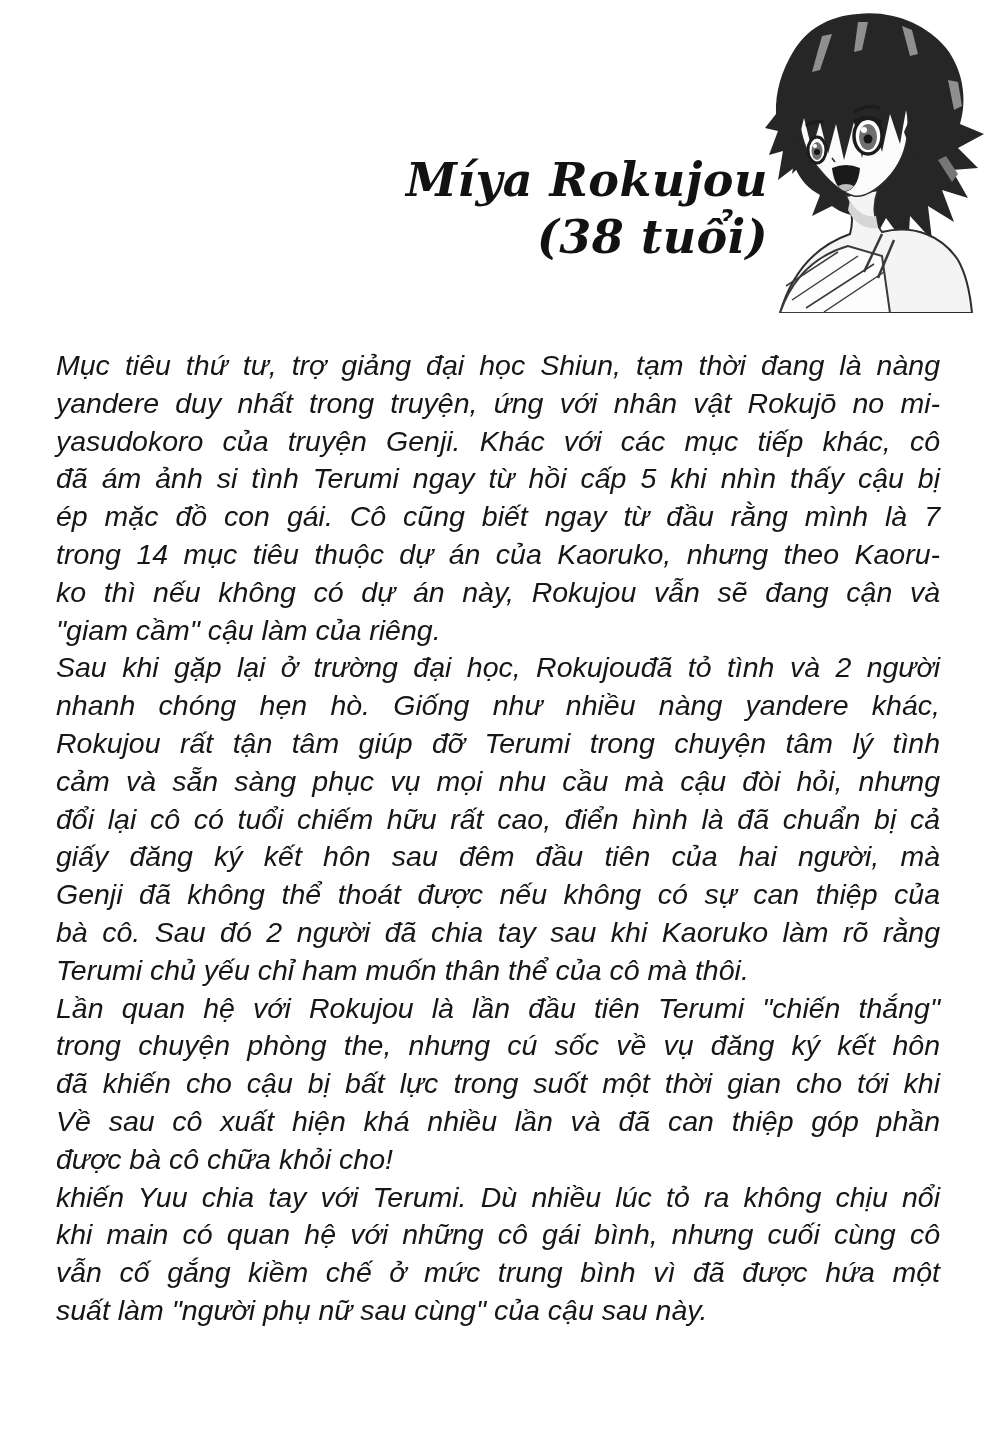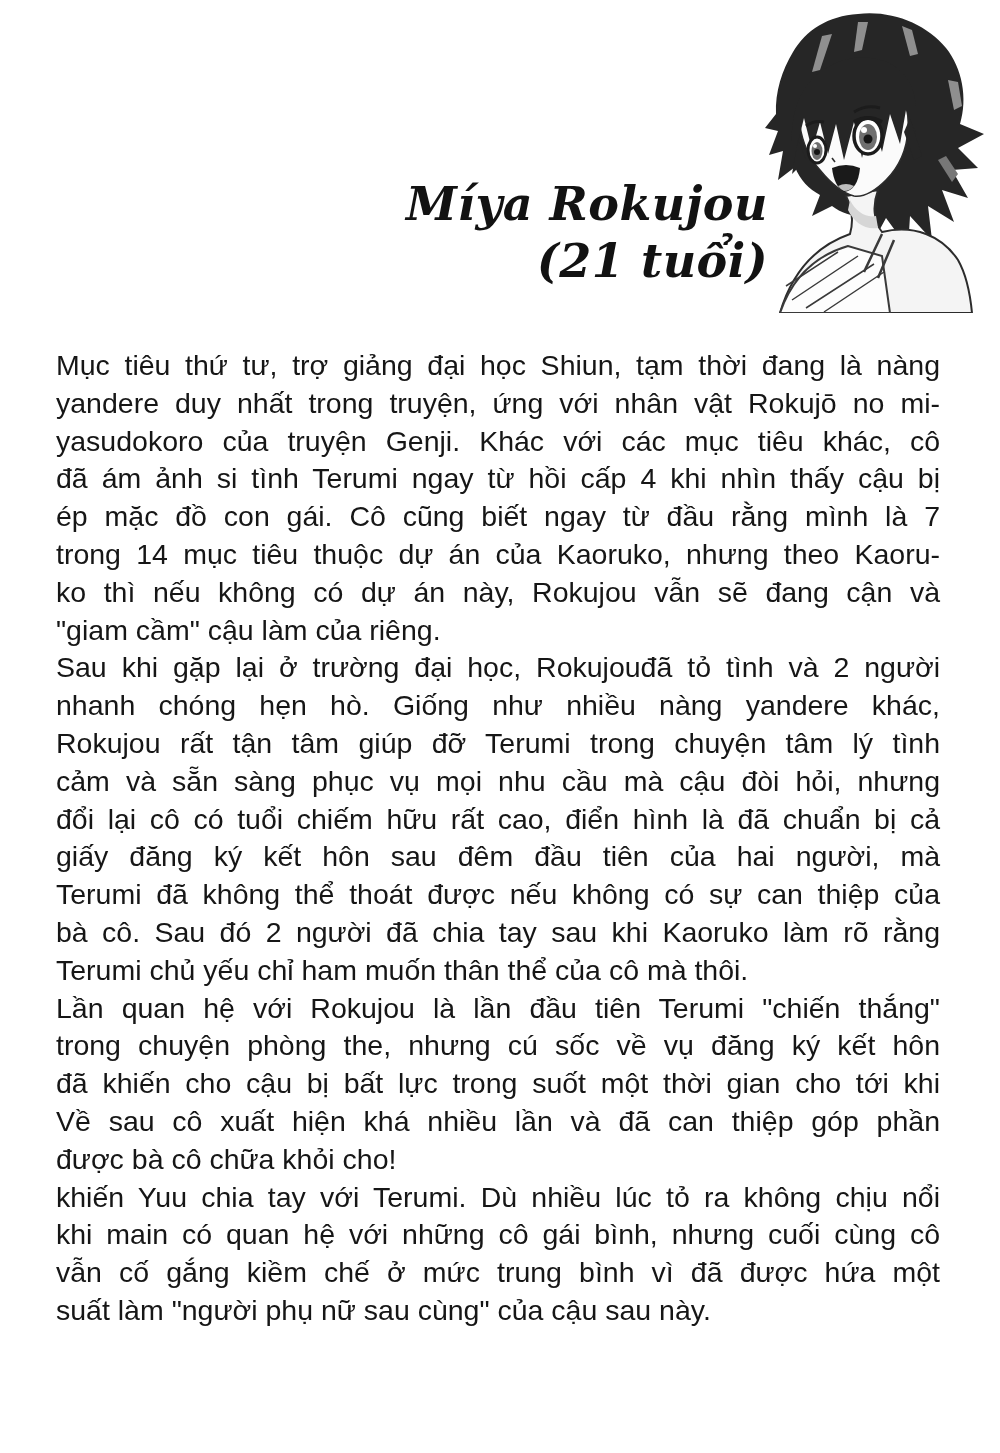--- a/index.html
+++ b/index.html
@@ -8,21 +8,21 @@
     width: 1000px;
     height: 1453px;
     background: #ffffff;
     overflow: hidden;
     font-family: "Liberation Sans", sans-serif;
   }
 
   
   .title-block {
     position: absolute;
-    top: 176px;
+    top: 152px;
     right: 232px;
     text-align: right;
     font-family: "DejaVu Serif", serif;
     font-style: italic;
     font-weight: 600;
     color: #121212;
     line-height: 57px;
     font-size: 46px;
     letter-spacing: 0.5px;
     white-space: nowrap;
@@ -38,20 +38,21 @@
     margin: 0;
   }
   .portrait svg { width: 100%; height: 100%; display: block; }
 
   
   .body-text {
     position: absolute;
     top: 347px;
     left: 56px;
     width: 884px;
+    font-style: italic;
     font-size: 28.5px;
     line-height: 37.8px;
     color: #161616;
   }
   .jline {
     text-align: justify;
     text-align-last: justify;
   }
   .jline.lastline {
     text-align-last: left;
@@ -123,39 +124,39 @@
       <path fill="#1a1a1a" d="M 70 158 Q 84 152 98 158 Q 96 180 82 182 Q 72 176 70 158 Z"></path>
       <path fill="#bdbdbd" d="M 76 176 Q 84 172 92 176 Q 88 181 82 181 Q 78 179 76 176 Z"></path>
 
       <path fill="#262626" d="M 36 130 L 30 164 L 44 150 Z"></path>
       <path fill="#262626" d="M 148 108 L 160 146 L 152 150 L 142 122 Z"></path>
     </svg>
   </figure>
 
   <header class="title-block">
     <div>Míya Rokujou</div>
-    <div>(21 tuổi)</div>
+    <div>(38 tuổi)</div>
   </header>
 
   <main class="body-text">
       <div class="jline">Mục tiêu thứ tư, trợ giảng đại học Shiun, tạm thời đang là nàng</div>
       <div class="jline">yandere duy nhất trong truyện, ứng với nhân vật Rokujō no mi-</div>
-      <div class="jline">yasudokoro của truyện Genji. Khác với các mục tiêu khác, cô</div>
-      <div class="jline">đã ám ảnh si tình Terumi ngay từ hồi cấp 4 khi nhìn thấy cậu bị</div>
+      <div class="jline">yasudokoro của truyện Genji. Khác với các mục tiếp khác, cô</div>
+      <div class="jline">đã ám ảnh si tình Terumi ngay từ hồi cấp 5 khi nhìn thấy cậu bị</div>
       <div class="jline">ép mặc đồ con gái. Cô cũng biết ngay từ đầu rằng mình là 7</div>
       <div class="jline">trong 14 mục tiêu thuộc dự án của Kaoruko, nhưng theo Kaoru-</div>
       <div class="jline">ko thì nếu không có dự án này, Rokujou vẫn sẽ đang cận và</div>
       <div class="jline lastline">"giam cầm" cậu làm của riêng.</div>
       <div class="jline">Sau khi gặp lại ở trường đại học, Rokujouđã tỏ tình và 2 người</div>
       <div class="jline">nhanh chóng hẹn hò. Giống như nhiều nàng yandere khác,</div>
       <div class="jline">Rokujou rất tận tâm giúp đỡ Terumi trong chuyện tâm lý tình</div>
       <div class="jline">cảm và sẵn sàng phục vụ mọi nhu cầu mà cậu đòi hỏi, nhưng</div>
       <div class="jline">đổi lại cô có tuổi chiếm hữu rất cao, điển hình là đã chuẩn bị cả</div>
       <div class="jline">giấy đăng ký kết hôn sau đêm đầu tiên của hai người, mà</div>
-      <div class="jline">Terumi đã không thể thoát được nếu không có sự can thiệp của</div>
+      <div class="jline">Genji đã không thể thoát được nếu không có sự can thiệp của</div>
       <div class="jline">bà cô. Sau đó 2 người đã chia tay sau khi Kaoruko làm rõ rằng</div>
       <div class="jline lastline">Terumi chủ yếu chỉ ham muốn thân thể của cô mà thôi.</div>
       <div class="jline">Lần quan hệ với Rokujou là lần đầu tiên Terumi "chiến thắng"</div>
       <div class="jline">trong chuyện phòng the, nhưng cú sốc về vụ đăng ký kết hôn</div>
       <div class="jline">đã khiến cho cậu bị bất lực trong suốt một thời gian cho tới khi</div>
       <div class="jline">Về sau cô xuất hiện khá nhiều lần và đã can thiệp góp phần</div>
       <div class="jline lastline">được bà cô chữa khỏi cho!</div>
       <div class="jline">khiến Yuu chia tay với Terumi. Dù nhiều lúc tỏ ra không chịu nổi</div>
       <div class="jline">khi main có quan hệ với những cô gái bình, nhưng cuối cùng cô</div>
       <div class="jline">vẫn cố gắng kiềm chế ở mức trung bình vì đã được hứa một</div>

